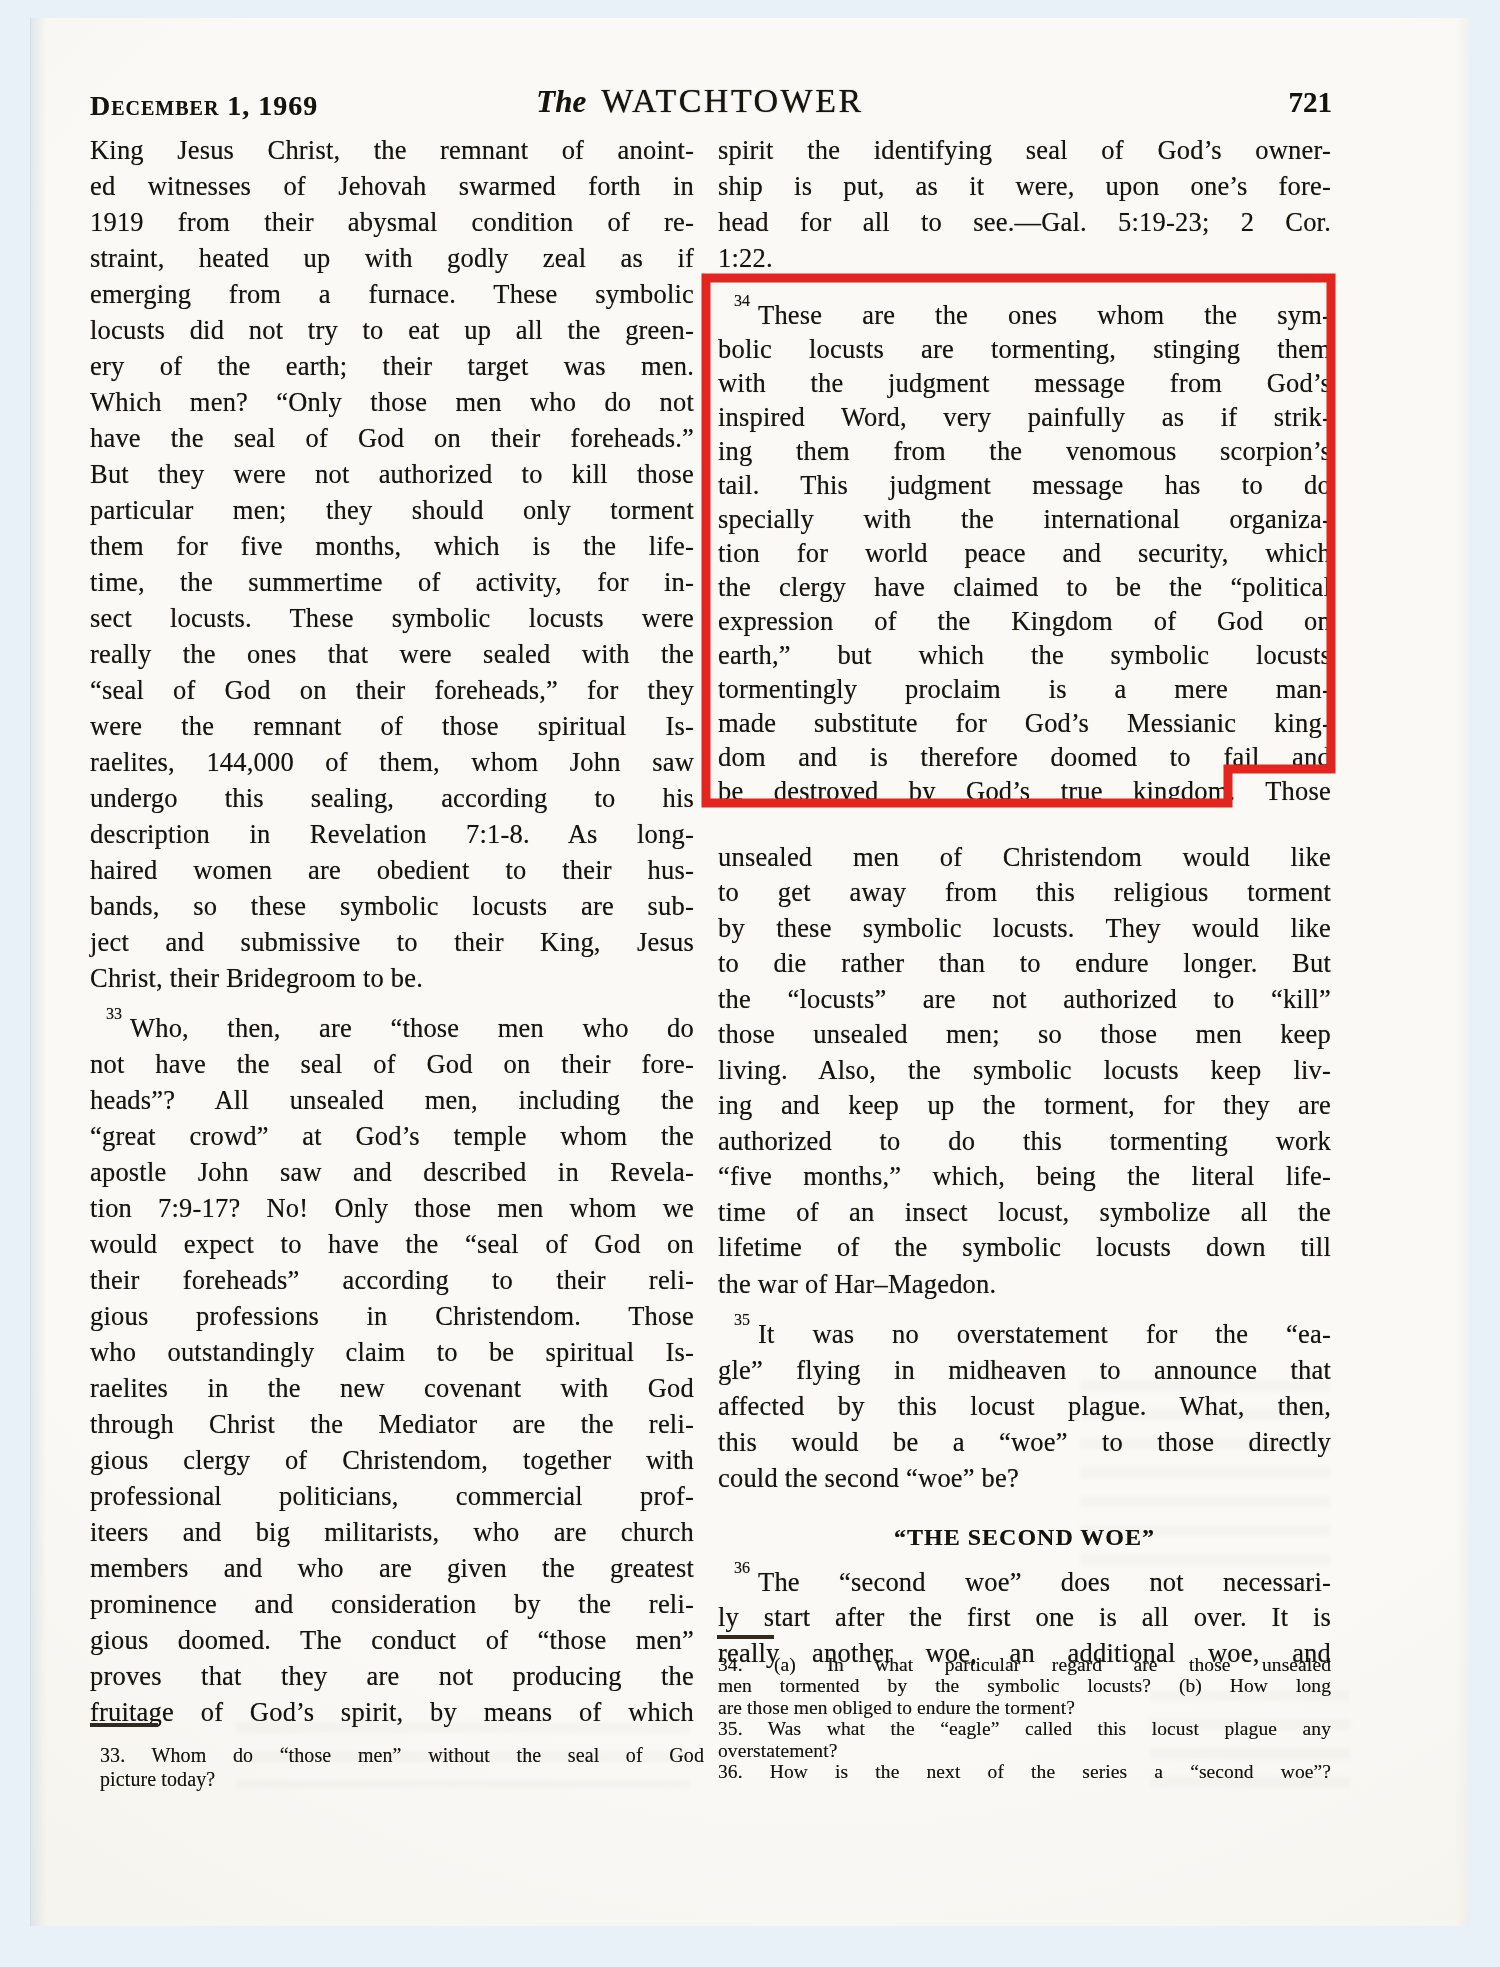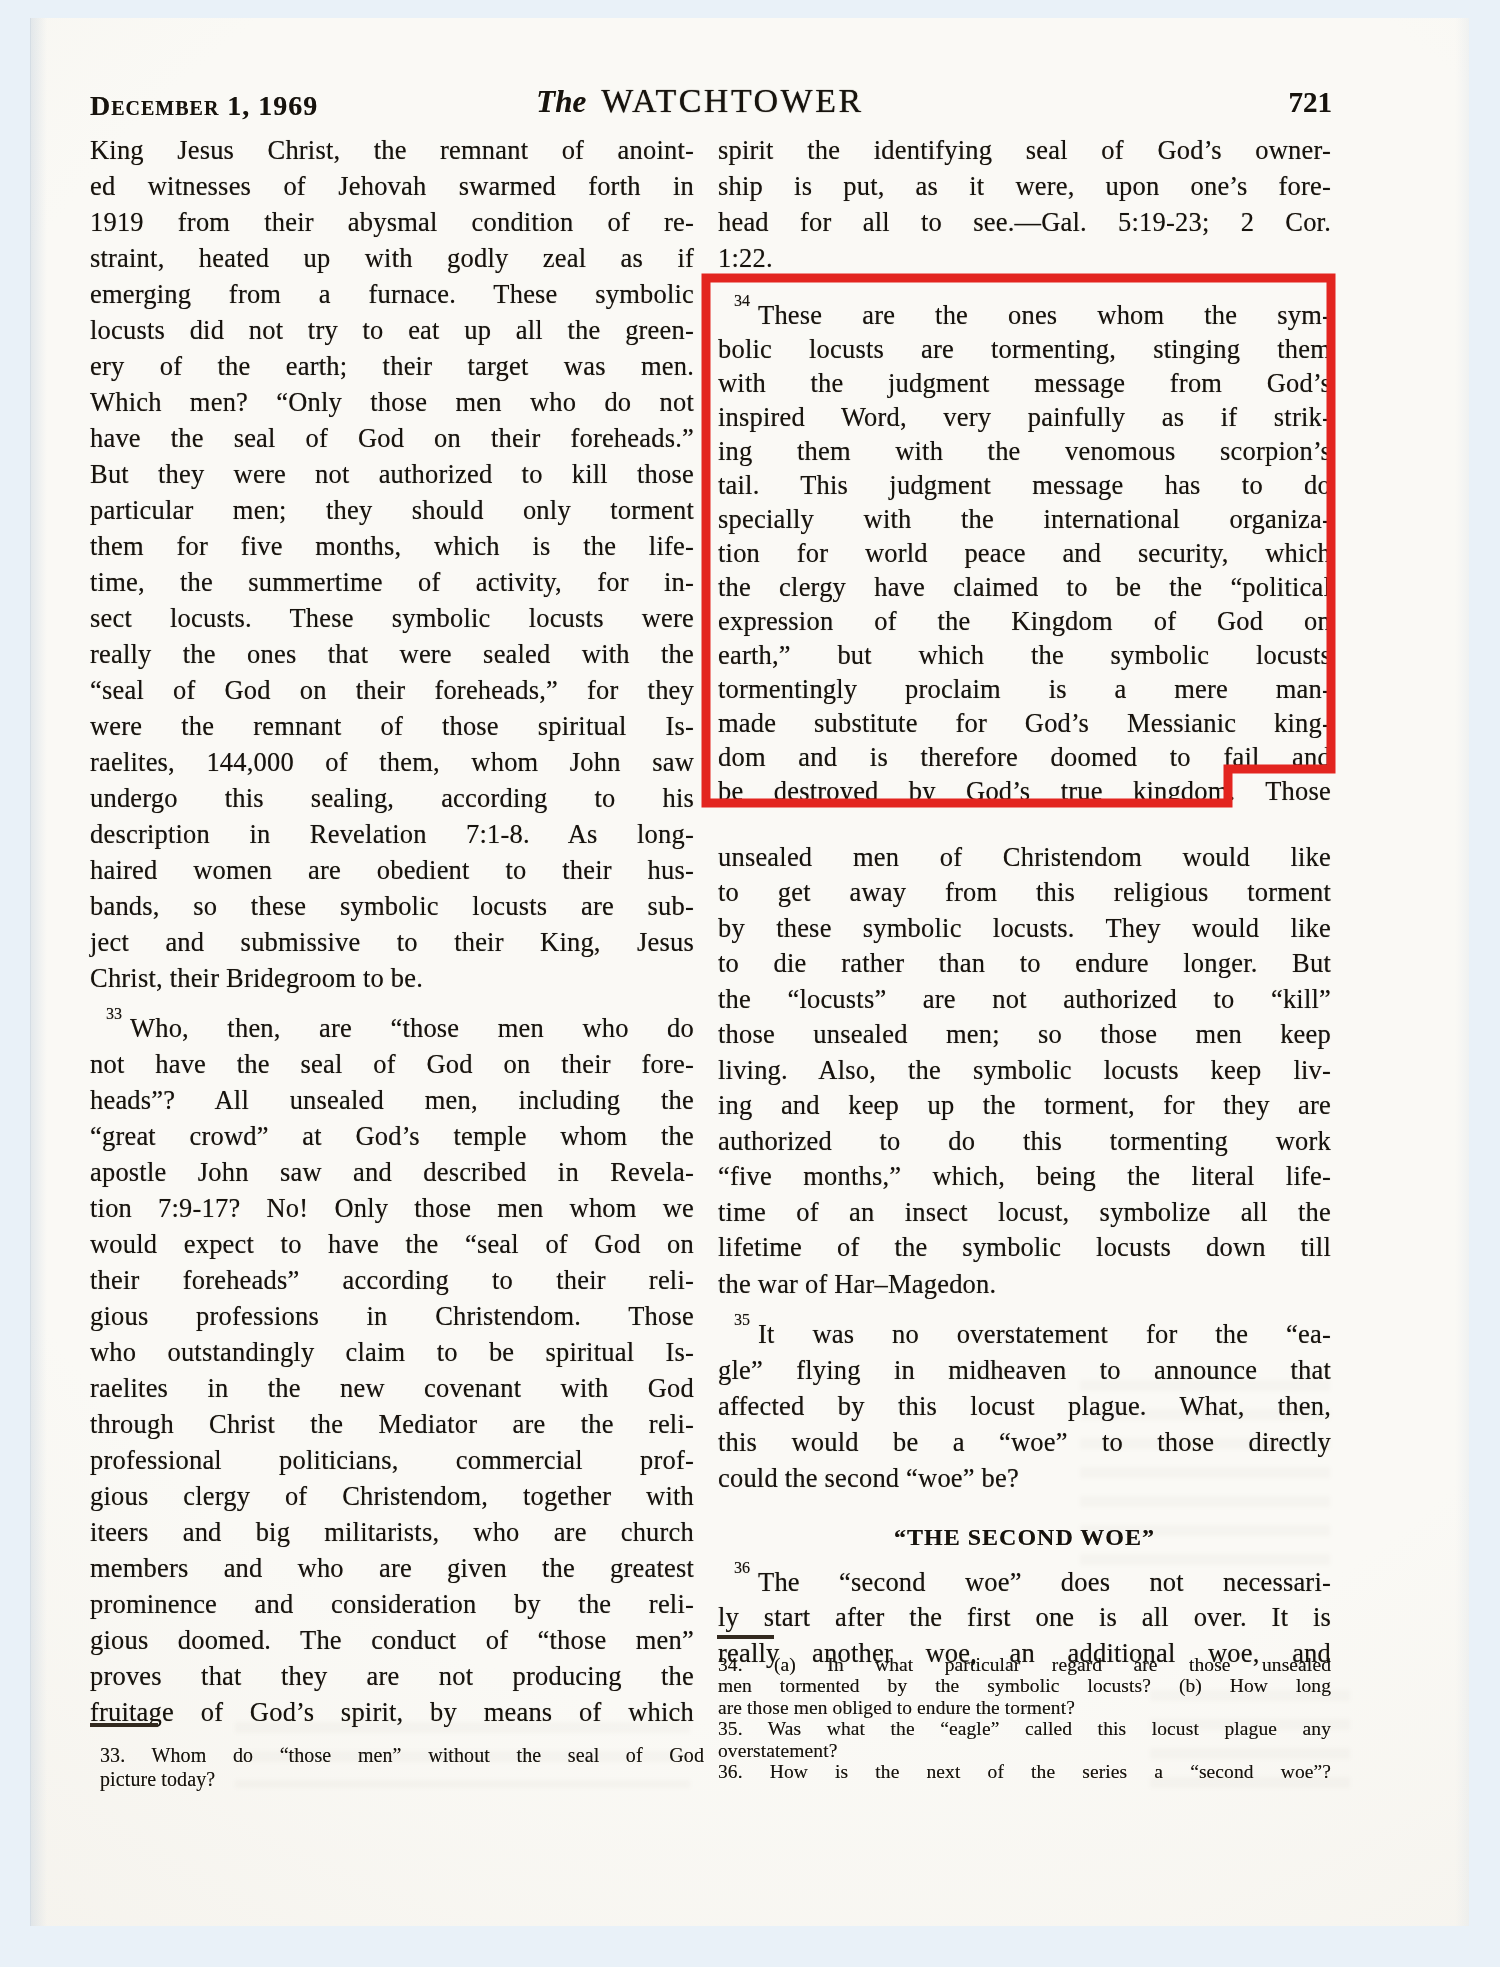--- a/index.html
+++ b/index.html
@@ -135,22 +135,22 @@
         <div class="ln">heads”? All unsealed men, including the</div>
         <div class="ln">“great crowd” at God’s temple whom the</div>
         <div class="ln">apostle John saw and described in Revela-</div>
         <div class="ln">tion 7:9-17? No! Only those men whom we</div>
         <div class="ln">would expect to have the “seal of God on</div>
         <div class="ln">their foreheads” according to their reli-</div>
         <div class="ln">gious professions in Christendom. Those</div>
         <div class="ln">who outstandingly claim to be spiritual Is-</div>
         <div class="ln">raelites in the new covenant with God</div>
         <div class="ln">through Christ the Mediator are the reli-</div>
+        <div class="ln">gious clergy of Christendom, together with</div>
         <div class="ln">professional politicians, commercial prof-</div>
-        <div class="ln">gious clergy of Christendom, together with</div>
         <div class="ln">iteers and big militarists, who are church</div>
         <div class="ln">members and who are given the greatest</div>
         <div class="ln">prominence and consideration by the reli-</div>
         <div class="ln">gious doomed. The conduct of “those men”</div>
         <div class="ln">proves that they are not producing the</div>
         <div class="ln">fruitage of God’s spirit, by means of which</div>
       </div>
   </div>
 </div>
 
@@ -169,21 +169,21 @@
       </div>
     <div class="ln flush">1:22.</div>
   </div>
   <div class="para34">
     <div class="boxed">
       <div class="ln first"><sup class="pno">34</sup><span>These are the ones whom the sym-</span></div>
       <div>
           <div class="ln">bolic locusts are tormenting, stinging them</div>
           <div class="ln">with the judgment message from God’s</div>
           <div class="ln">inspired Word, very painfully as if strik-</div>
-          <div class="ln">ing them with the venomous scorpion’s</div>
+          <div class="ln">ing them from the venomous scorpion’s</div>
           <div class="ln">tail. This judgment message has to do</div>
           <div class="ln">specially with the international organiza-</div>
           <div class="ln">tion for world peace and security, which</div>
           <div class="ln">the clergy have claimed to be the “political</div>
           <div class="ln">expression of the Kingdom of God on</div>
           <div class="ln">earth,” but which the symbolic locusts</div>
           <div class="ln">tormentingly proclaim is a mere man-</div>
           <div class="ln">made substitute for God’s Messianic king-</div>
           <div class="ln">dom and is therefore doomed to fail and</div>
           <div class="ln">be destroyed by God’s true kingdom. Those</div>

